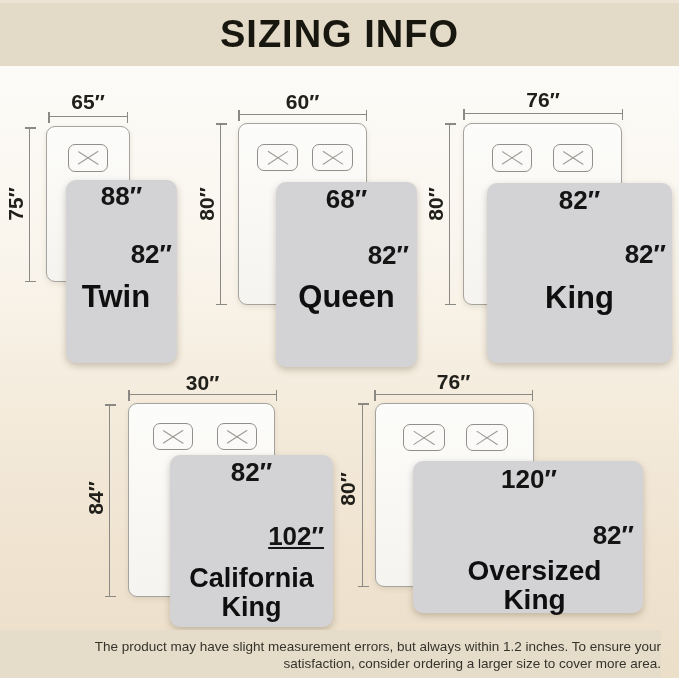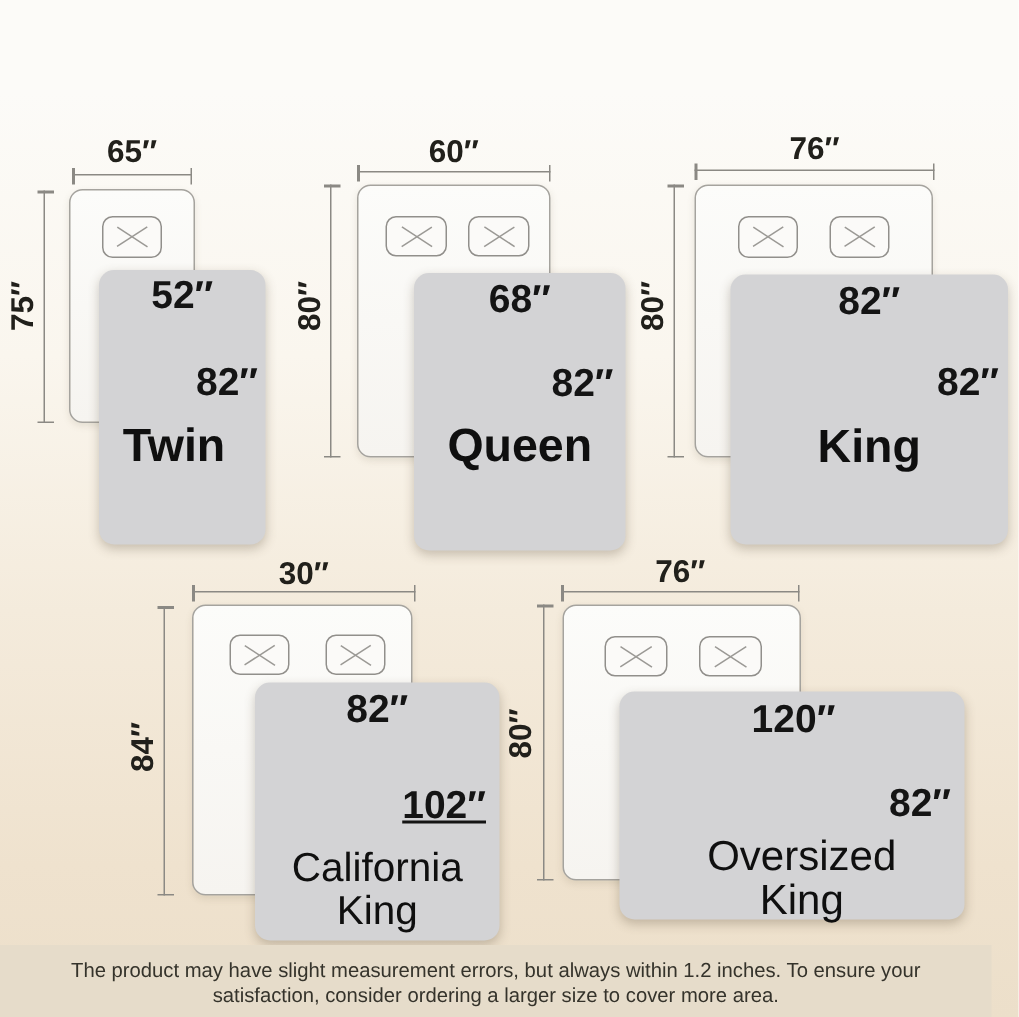--- a/index.html
+++ b/index.html
@@ -12,21 +12,21 @@
   .band-top{
     position:absolute; left:0; top:0; width:679px; height:66px;
     background:#e4dac8; border-top:3px solid #ece3d4;
     display:flex; align-items:center; justify-content:center; box-sizing:border-box;
   }
   .title{
     font-size:38px; font-weight:800; color:#17160f; letter-spacing:1px;
   }
   .band-bottom{
     position:absolute; left:0; top:630px; width:661px; height:48px;
-    background:#e6dcca; text-align:center; padding-top:8px; box-sizing:border-box;
+    background:#e6dcca; text-align:right; padding-top:8px; box-sizing:border-box;
   }
   .band-bottom div{
     font-size:13.5px; line-height:17px; color:#35332b;
   }
   
   .diagram{position:absolute; inset:0; pointer-events:none;}
   .bed{
     position:absolute; background:linear-gradient(180deg,#fcfcfa,#f6f4f0);
     border:1px solid #a5a39e; border-radius:9px; box-sizing:border-box;
     box-shadow:0 2px 5px rgba(120,105,80,0.15);
@@ -50,21 +50,21 @@
   .vdim{position:absolute; width:0; border-left:1.5px solid #8b8984;}
   .vdim::before,.vdim::after{content:""; position:absolute; left:-5.5px; height:1.5px; width:11px; background:#8b8984;}
   .vdim::before{top:0;} .vdim::after{bottom:0;}
   .dimlab{
     position:absolute; font-size:21px; font-weight:700; color:#21201b; text-align:center;
   }
   .dimlab.rot{width:44px; height:22px; line-height:22px; transform:rotate(-90deg);}
   .bl-top{position:absolute; font-size:26px; font-weight:700; color:#141414; text-align:center;}
   .bl-right{position:absolute; font-size:26px; font-weight:700; color:#141414; text-align:right;}
   .bl-name{position:absolute; font-size:31px; font-weight:800; color:#0f0f0f; text-align:center;}
-  .bl-name2{position:absolute; font-size:27px; font-weight:400; color:#0f0f0f; text-align:center; line-height:29px;}
+  .bl-name2{position:absolute; font-size:27px; font-weight:700; color:#0f0f0f; text-align:center; line-height:29px;}
 
   
   #twin .dl-w{left:48px; top:90px; width:80px;}
   #twin .hdim{left:48px; top:116px; width:80px;}
   #twin .vdim{left:29px; top:127px; height:155px;}
   #twin .dl-l{left:-6px; top:193px;}
   #twin .bed{left:46px; top:126px; width:84px; height:156px;}
   #twin .p1{left:68px; top:144px; width:40px; height:28px;}
   #twin .blanket{left:66px; top:180px; width:111px; height:183px;}
   #twin .bl-top{left:66px; top:181px; width:111px;}
@@ -121,30 +121,33 @@
   #oversized .blanket{left:413px; top:461px; width:230px; height:152px;}
   #oversized .bl-top{left:392px; top:464px; width:274px;}
   #oversized .bl-right{left:413px; top:520px; width:221px;}
   #oversized .bl-name2{left:413px; top:556px; width:243px; font-size:28px;}
 </style>
 </head>
 <body>
 
 <div class="stage">
 
+  <div class="band-top">
+    <div class="title">SIZING INFO</div>
+  </div>
 
   <section class="diagram" id="twin">
     <div class="dimlab dl-w">65″</div>
     <div class="hdim"></div>
     <div class="vdim"></div>
     <div class="dimlab rot dl-l">75″</div>
     <div class="bed"></div>
     <div class="pillow p1"></div>
     <div class="blanket"></div>
-    <div class="bl-top">52″</div>
+    <div class="bl-top">88″</div>
     <div class="bl-right">82″</div>
     <div class="bl-name">Twin</div>
   </section>
 
   <section class="diagram" id="queen">
     <div class="dimlab dl-w">60″</div>
     <div class="hdim"></div>
     <div class="vdim"></div>
     <div class="dimlab rot dl-l">80″</div>
     <div class="bed"></div>

